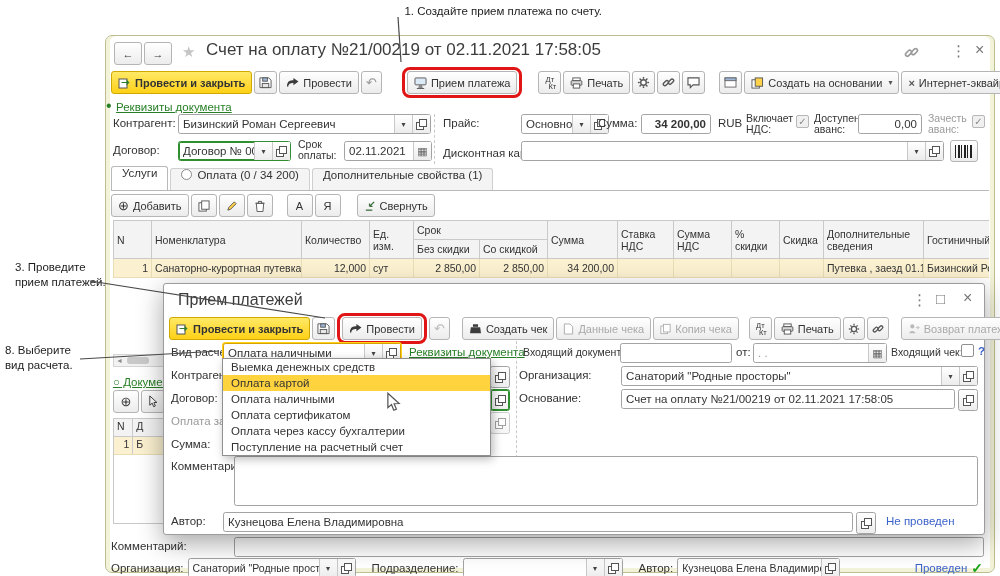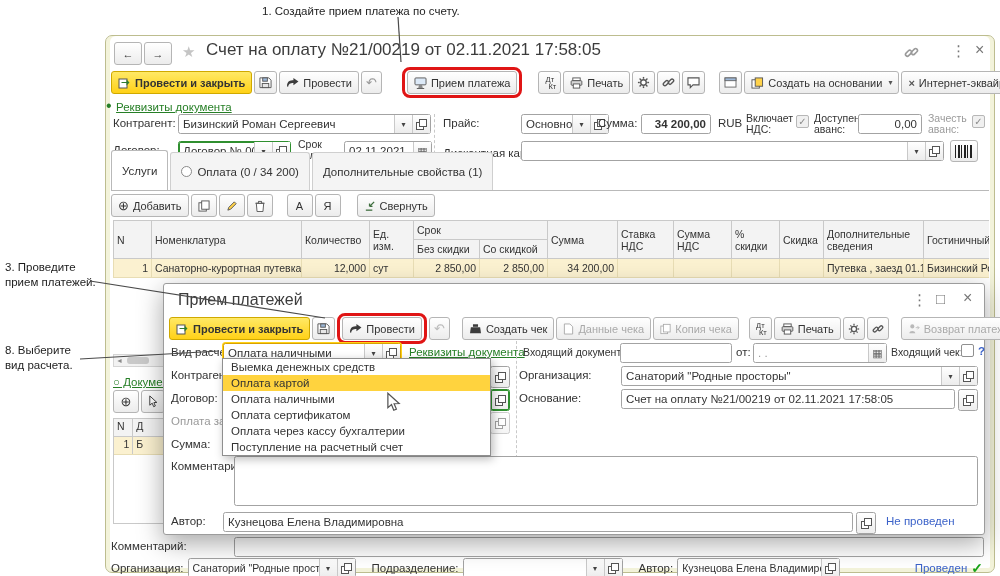--- a/index.html
+++ b/index.html
@@ -46,21 +46,21 @@
   .op::before{content:"";position:absolute;left:0;bottom:0;width:6px;height:6px;border:1px solid #555;background:#fff;}
   .op::after{content:"";position:absolute;right:0;top:0;width:6px;height:6px;border:1px solid #555;background:#fff;}
   .chk{width:13px;height:13px;border:1px solid #909090;border-radius:2px;background:#fff;
        display:inline-flex;align-items:center;justify-content:center;font-size:10px;color:#8b8b8b;box-sizing:border-box;}
   .chk.dis{background:#f0f0f0;border-color:#b7b7b7;}
   .glink{color:#267f26;text-decoration:underline;font-size:11.5px;white-space:nowrap;}
   .dash{border-left:1px dashed #c9c9c9;width:0;}
   .blue{color:#3b62c9;font-size:11.5px;white-space:nowrap;}
   
   .tabbar{display:flex;align-items:flex-end;gap:2px;height:23px;border-bottom:1px solid #b9b9b9;}
-  .tab{display:inline-flex;align-items:center;gap:5px;height:21px;padding:8px 10px;font-size:11.5px;
+  .tab{display:inline-flex;align-items:flex-start;gap:5px;height:21px;padding:0 10px;font-size:11.5px;
        background:#f4f4f4;border:1px solid #cfcfcf;border-bottom:none;border-radius:3px 3px 0 0;color:#333;}
   .tab.active{background:#fff;border-color:#b9b9b9;height:23px;}
   .radio{width:11px;height:11px;border:1.5px solid #8a8a8a;border-radius:50%;background:#fff;box-sizing:border-box;}
   
   .gridwrap{overflow:hidden;}
   .grid{border-collapse:collapse;table-layout:fixed;font-size:10.5px;}
   .grid th{background:#f3f3f3;border:1px solid #c9c9c9;font-weight:normal;padding:1px 3px;
            text-align:left;height:16px;overflow:hidden;}
   .grid td{border:1px solid #ececec;padding:1px 3px;height:16px;white-space:nowrap;overflow:hidden;}
   .grid tr.hl td{background:#fbf1d0;border-color:#e8ddb4;}
@@ -85,22 +85,22 @@
   .minigrid span{display:block;padding:1px 3px;border-right:1px solid #c9c9c9;height:15px;box-sizing:content-box;}
   .scrl{display:flex;align-items:center;height:11px;background:#f2f2f2;border:1px solid #d5d5d5;}
   .scrl .th{width:22px;height:7px;background:#c9c9c9;border-radius:3px;margin-left:2px;}
   .scrl .ar{font-size:7px;color:#8a8a8a;padding:0 2px;}
 </style>
 </head>
 <body>
 
 <div class="canvas">
 
-  <div class="abs ann" style="left:262px;top:4px;width:340px;text-align:left">1. Создайте прием платежа по счету.</div>
-  <div class="abs ann" style="left:5px;top:260px">
+  <div class="abs ann" style="left:262px;top:4px;width:340px;text-align:right">1. Создайте прием платежа по счету.</div>
+  <div class="abs ann" style="left:15px;top:260px">
     <div>3. Проведите</div>
     <div>прием платежей.</div>
   </div>
   <div class="abs ann" style="left:5px;top:343px">
     <div>8. Выберите</div>
     <div>вид расчета.</div>
   </div>
 
   <div class="win">
 

